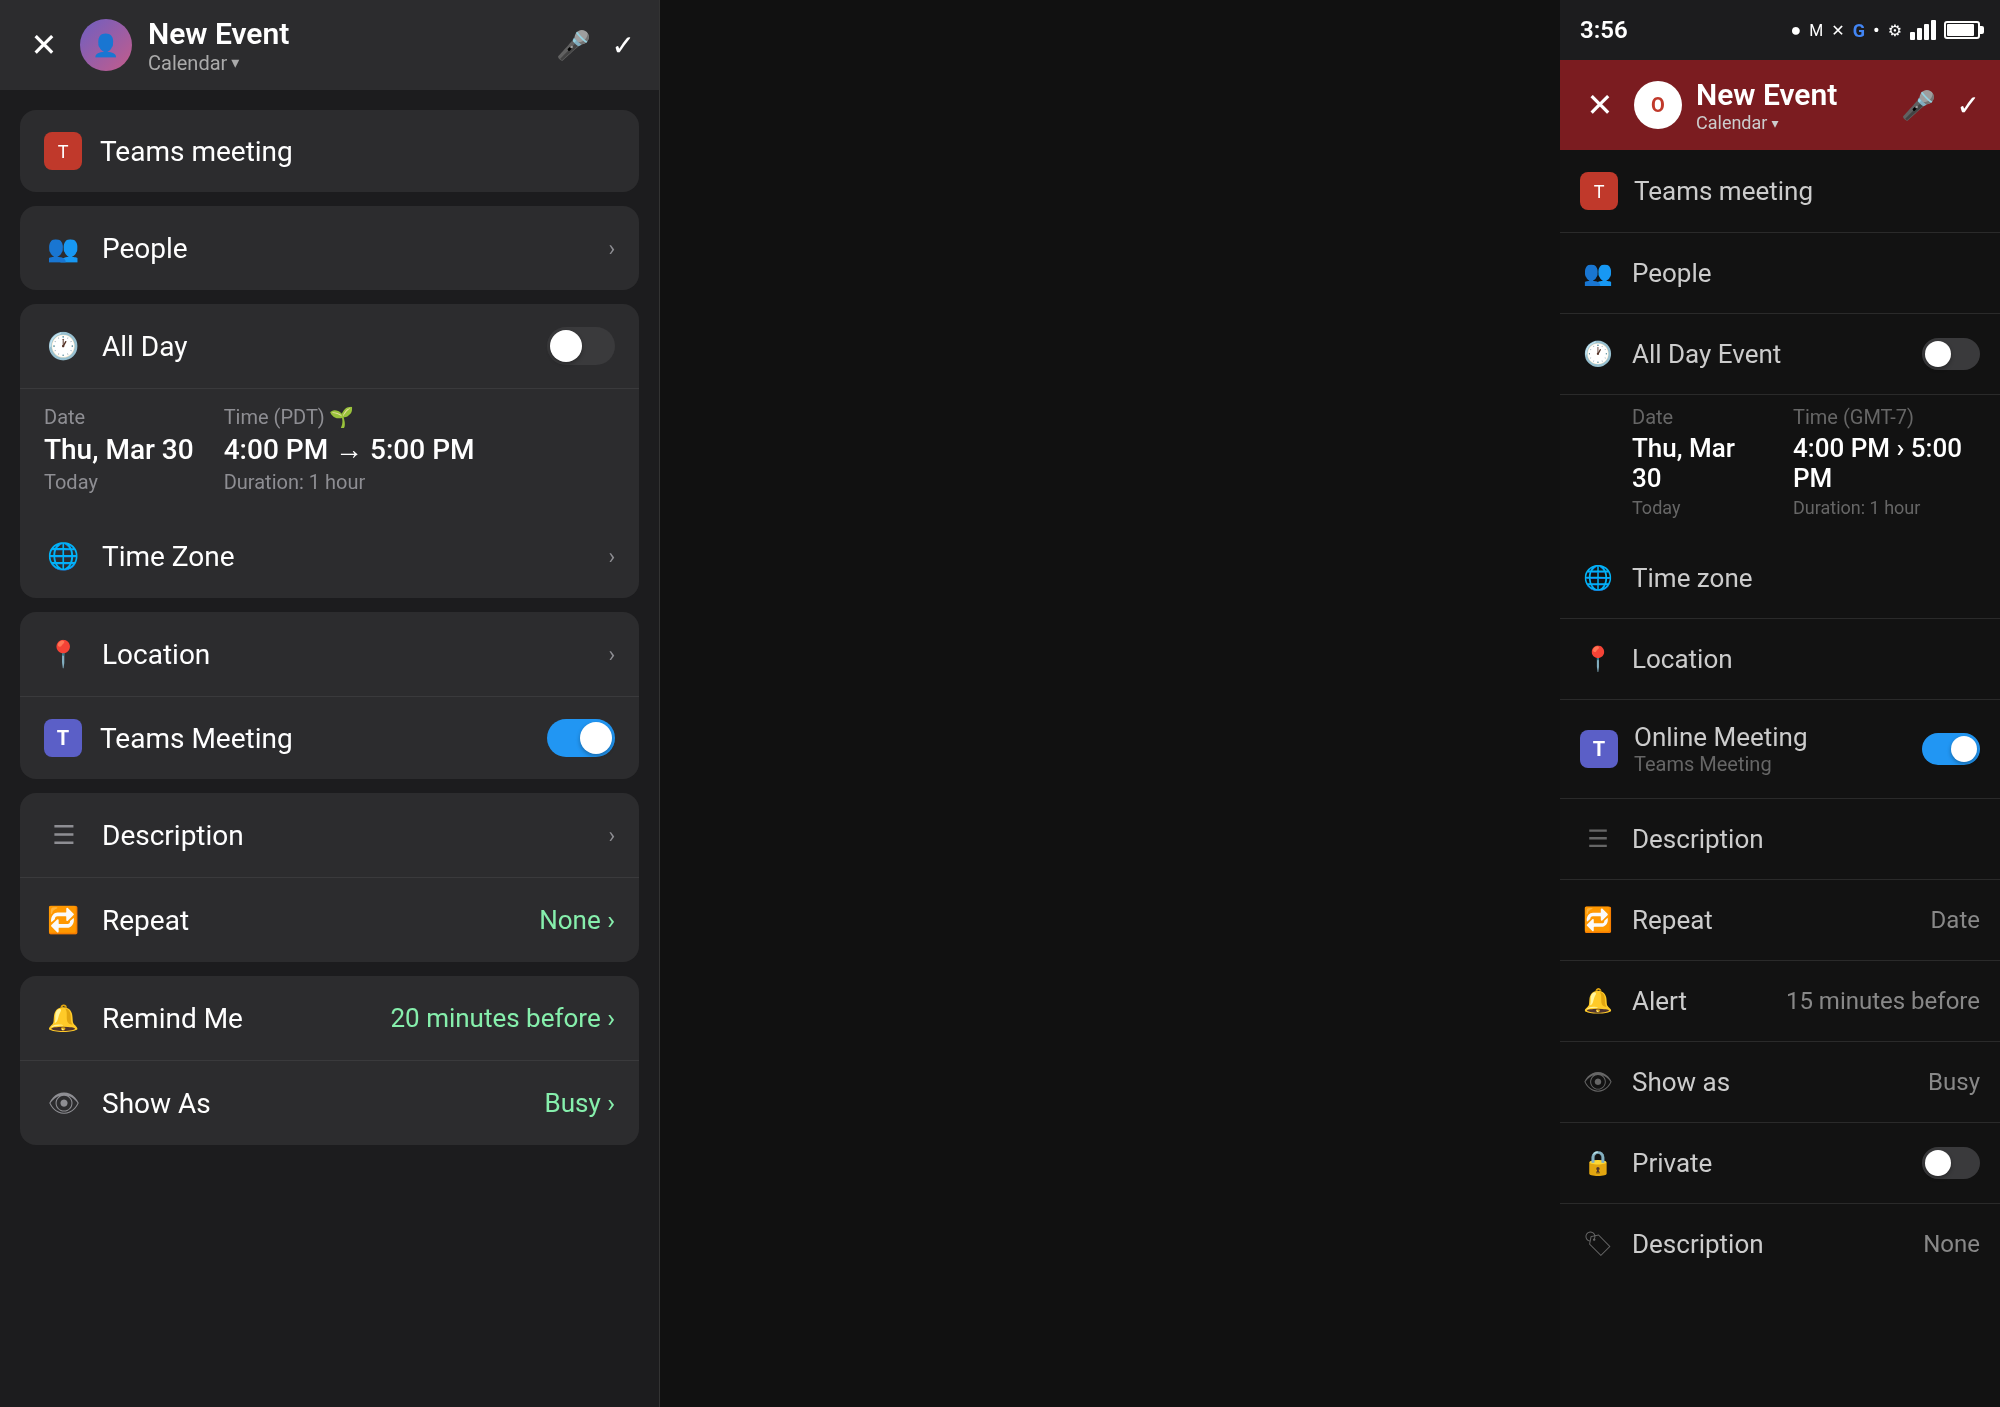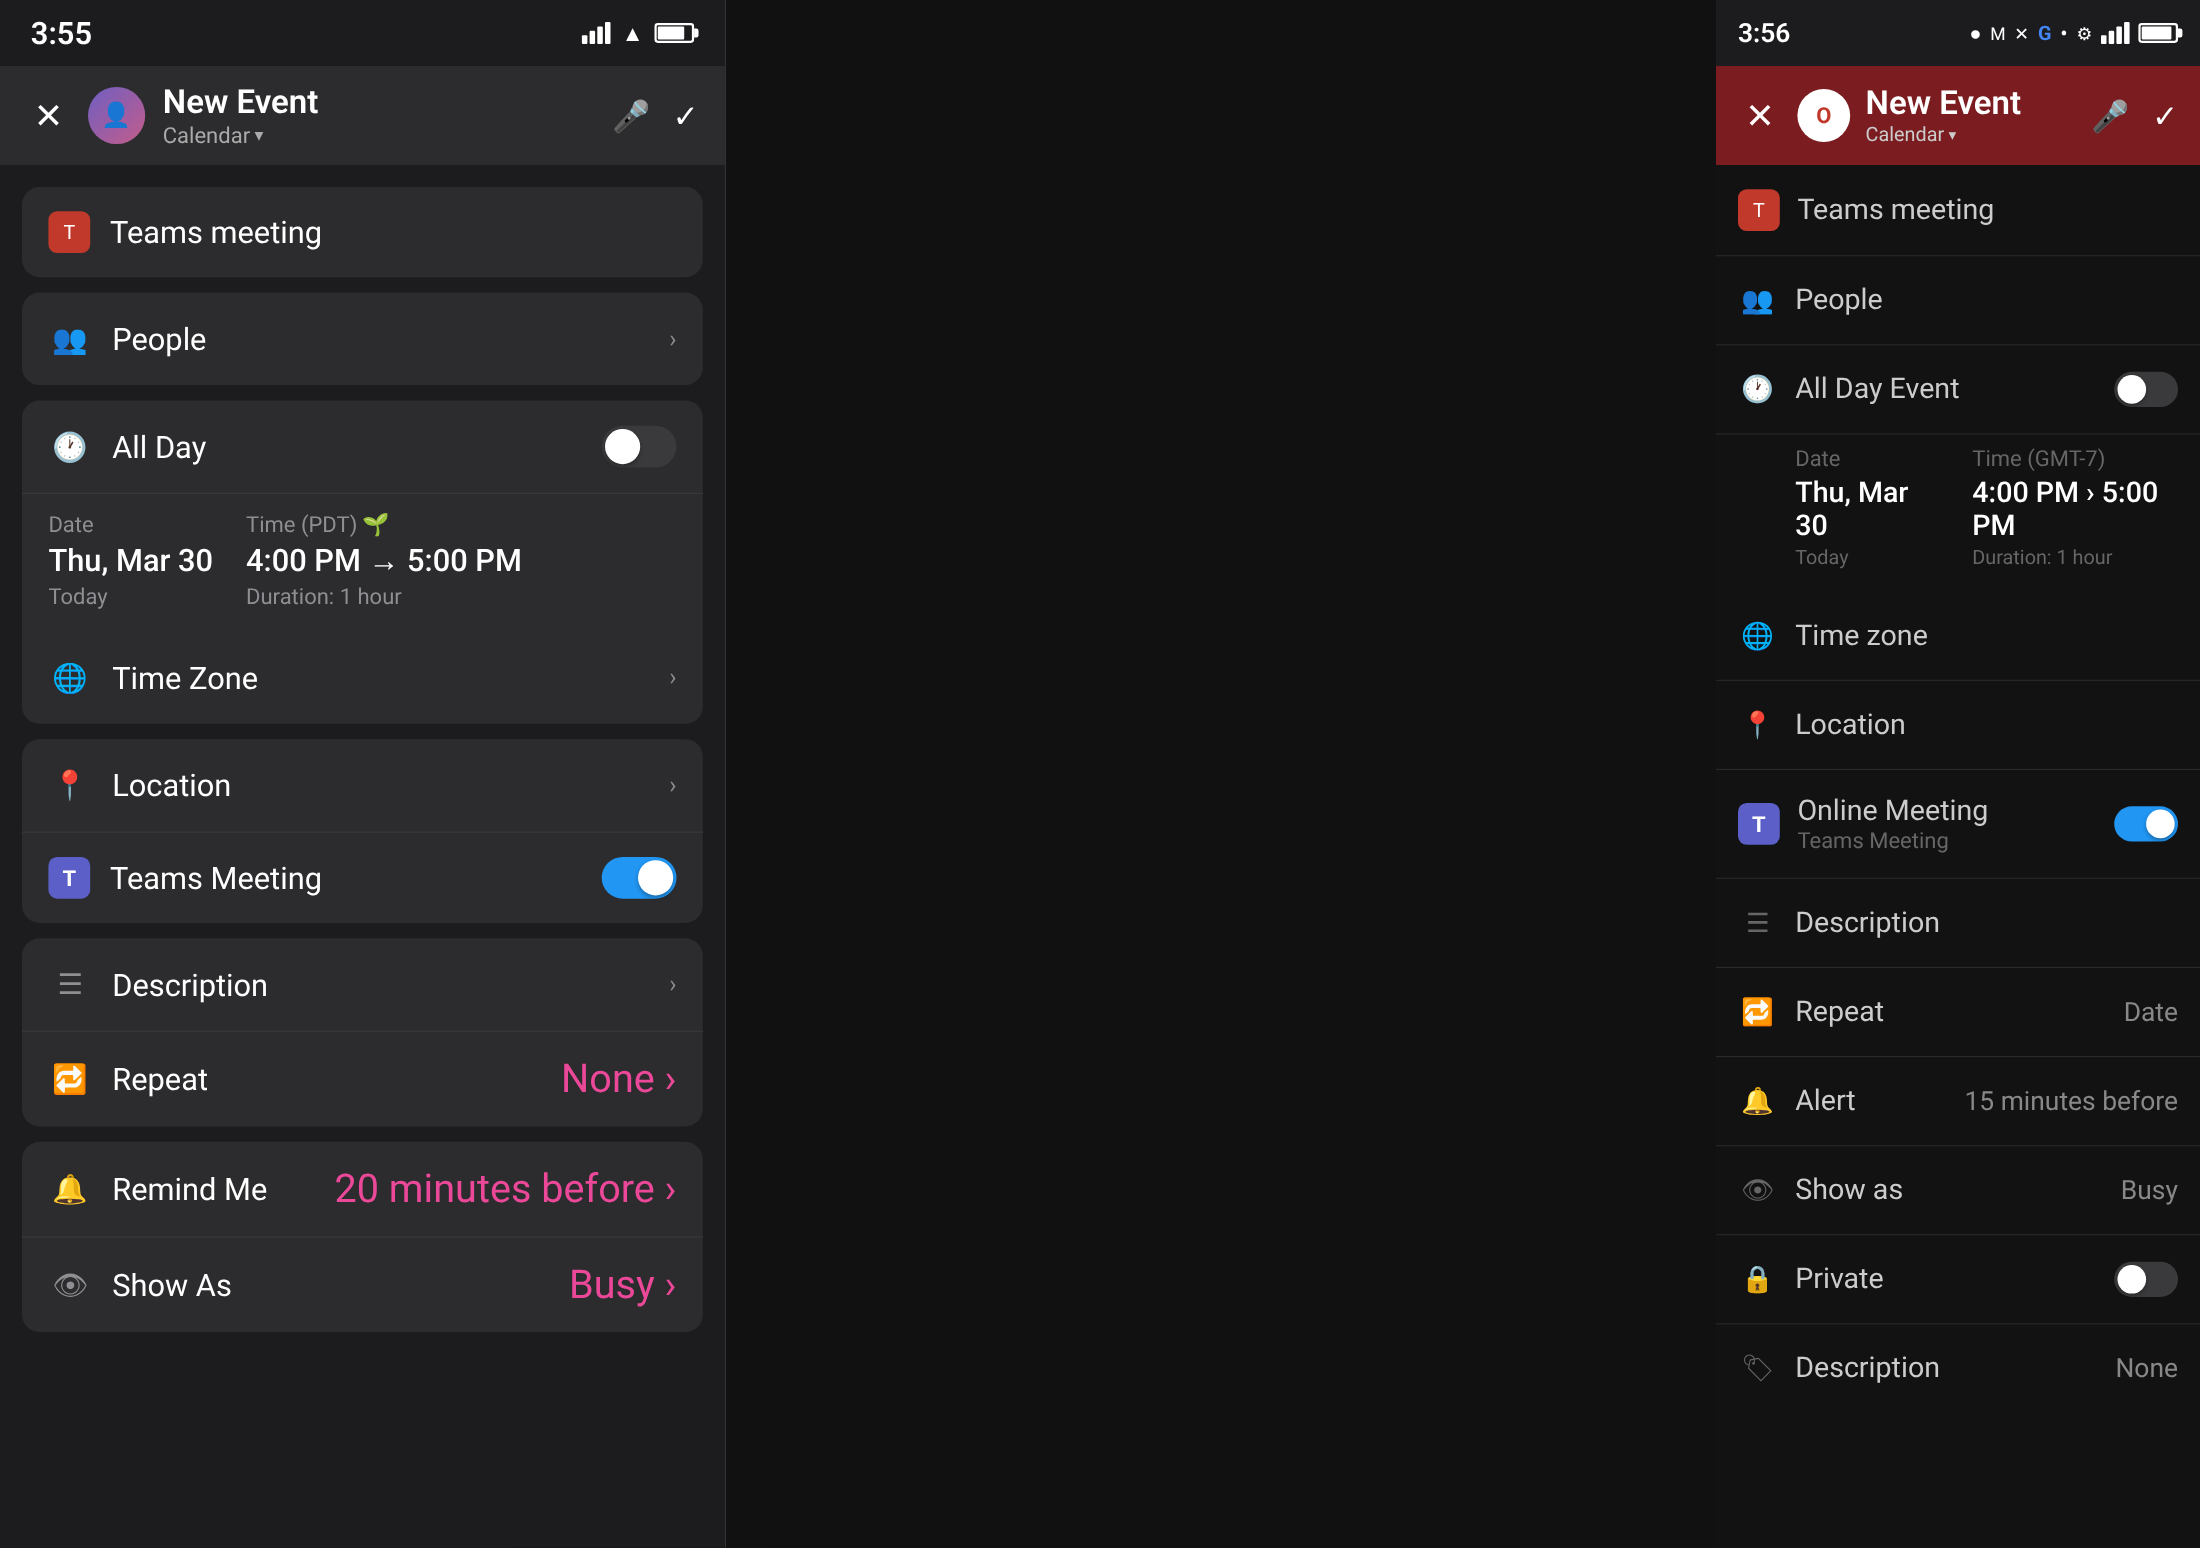--- a/index.html
+++ b/index.html
@@ -207,22 +207,22 @@
       flex-shrink: 0;
     }
     .row-content {
       flex: 1;
     }
     .row-label {
       color: #fff;
       font-size: 28px;
     }
     .row-value {
-      color: #ec4899;
-      font-size: 36px;
+      color: #86efac;
+      font-size: 26px;
     }
     .row-chevron {
       color: #8e8e93;
       font-size: 22px;
     }
 
     
     .toggle {
       width: 68px;
       height: 38px;
@@ -425,35 +425,20 @@
     .rrow-online {
       display: flex;
       flex-direction: column;
     }
   </style>
 </head>
 <body>
 
 <div class="phone-left">
 
-  <div class="status-bar-left">
-    <span class="time">3:55</span>
-    <div class="icons">
-      <div class="signal-bars">
-        <div class="signal-bar" style="height:8px"></div>
-        <div class="signal-bar" style="height:12px"></div>
-        <div class="signal-bar" style="height:16px"></div>
-        <div class="signal-bar" style="height:20px"></div>
-      </div>
-      <span class="wifi-icon">▲</span>
-      <div class="battery">
-        <div class="battery-fill" style="width:80%"></div>
-      </div>
-    </div>
-  </div>
 
   <div class="header-left">
     <div class="close-btn">✕</div>
     <div class="avatar-circle">👤</div>
     <div class="header-title">
       <div class="title">New Event</div>
       <div class="subtitle">
         <span>Calendar</span>
         <span class="chevron">▾</span>
       </div>

